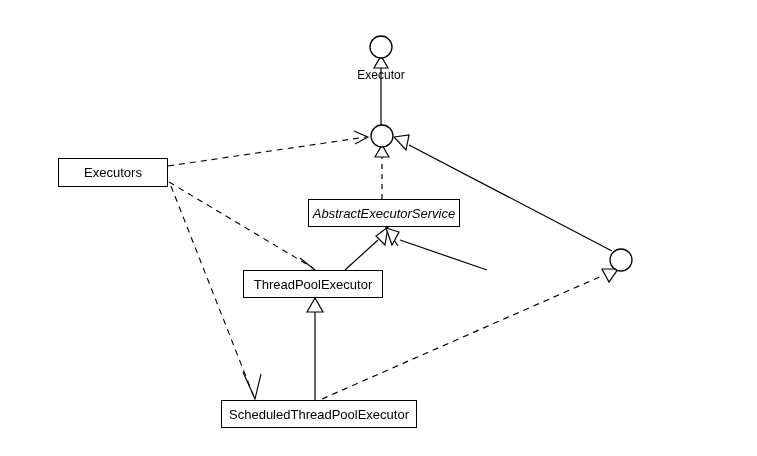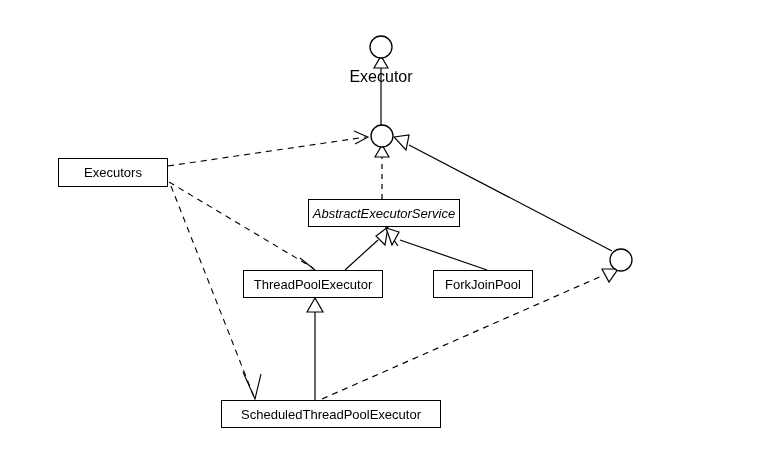--- a/index.html
+++ b/index.html
@@ -34,21 +34,21 @@
     color: #000000;
     font-size: 13px;
     white-space: nowrap;
   }
   .node-box.abstract-node {
     font-style: italic;
   }
   .iface-label {
     position: absolute;
     color: #000000;
-    font-size: 16px;
+    font-size: 12px;
     white-space: nowrap;
     text-align: center;
     background: transparent;
   }
 </style>
 </head>
 <body>
 
 <div id="canvas">
 
@@ -115,17 +115,16 @@
   <div class="iface-label" style="left:301px; top:68px; width:160px;">Executor</div>
 
 
 
   <div class="node-box" style="left:58px; top:158px; width:110px; height:29px;">Executors</div>
 
   <div class="node-box abstract-node" style="left:308px; top:199px; width:152px; height:28px;">AbstractExecutorService</div>
 
   <div class="node-box" style="left:243px; top:270px; width:140px; height:28px;">ThreadPoolExecutor</div>
 
-  <div class="node-box" style="left:433px; top:270px; width:100px; height:28px;">ForkJoinPool</div>
 
-  <div class="node-box" style="left:221px; top:400px; width:220px; height:28px;">ScheduledThreadPoolExecutor</div>
+  <div class="node-box" style="left:221px; top:400px; width:196px; height:28px;">ScheduledThreadPoolExecutor</div>
 
 </div>
 
 </body></html>

